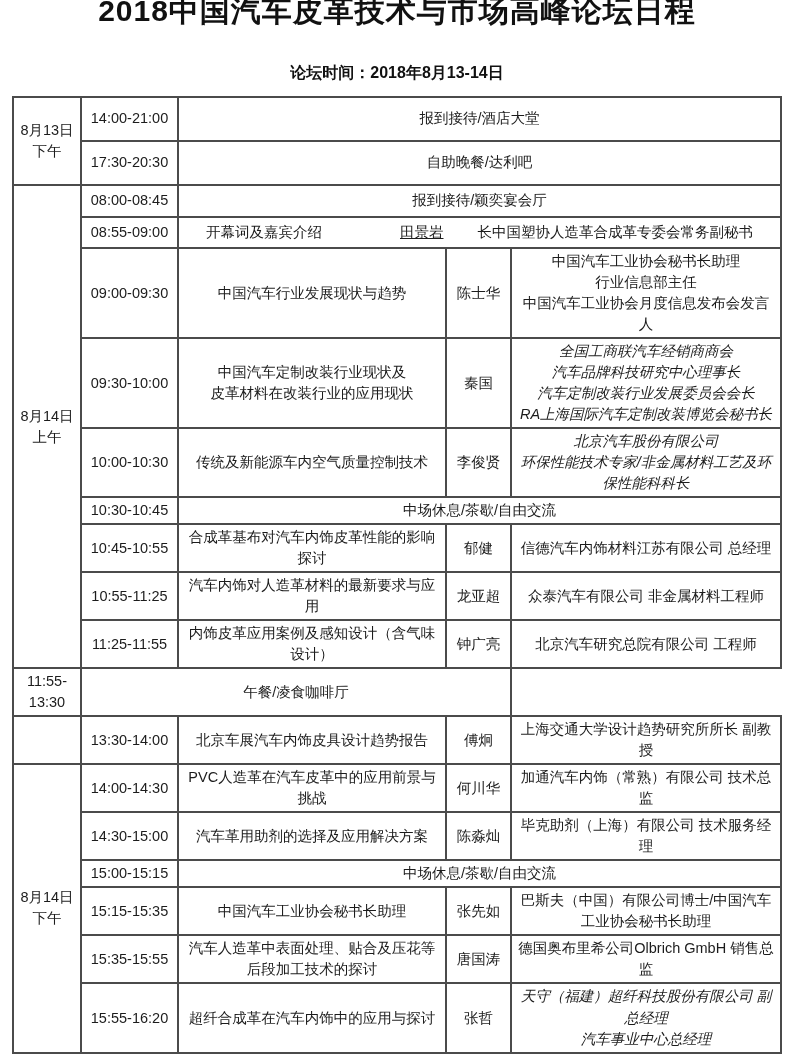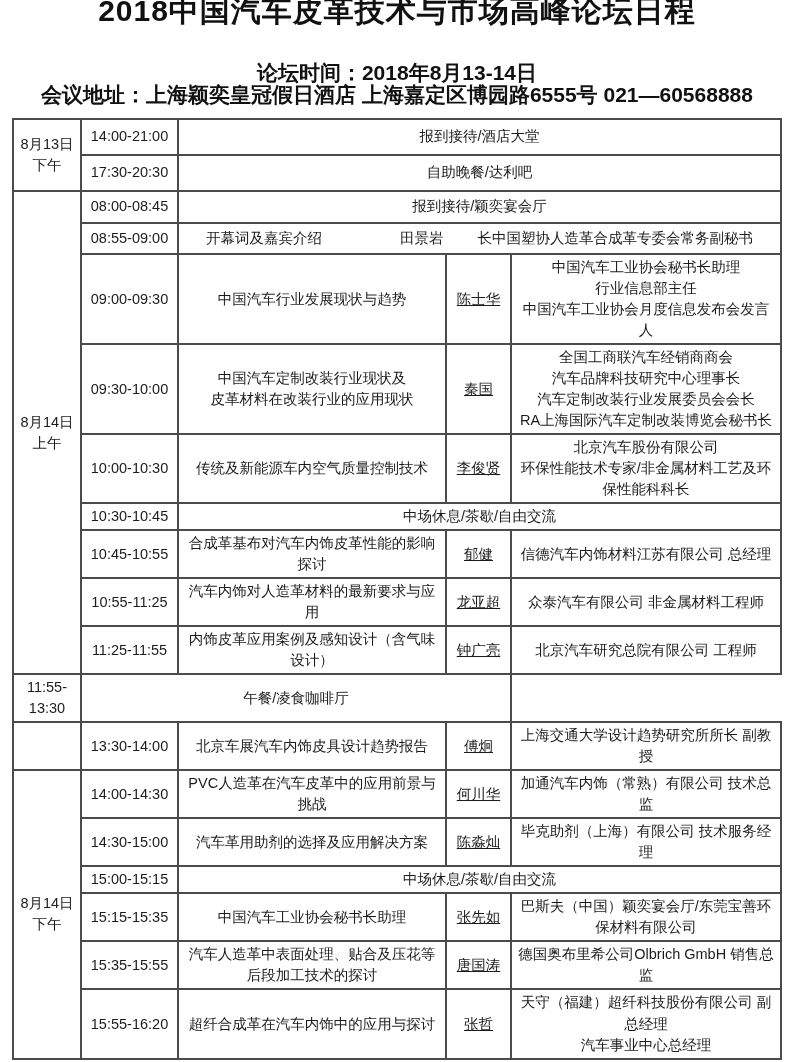--- a/index.html
+++ b/index.html
@@ -7,60 +7,59 @@
     width:794px;height:1062px;overflow:hidden;
     font-family:"Liberation Sans","DejaVu Sans",sans-serif;
     color:#1c1c1c;
   }
   .title-wrap{height:34px;overflow:hidden;}
   .title{
     margin:-9px 0 0 0;text-align:center;
     font-size:30px;font-weight:bold;letter-spacing:1px;color:#111;
   }
   .subtitle-block{margin-top:28px;text-align:center;font-weight:bold;}
-  .subtitle-line{font-size:21px;line-height:22px;color:#111;}
+  .subtitle-line{font-size:16px;line-height:22px;color:#111;}
   .agenda-wrap{margin:12px 14px 0 12px;}
   table.agenda{
     border-collapse:collapse;table-layout:fixed;width:768px;
   }
   table.agenda td{
     border:2px solid #4b4b4b;
     text-align:center;vertical-align:middle;
     font-size:14.5px;line-height:1.45;
     padding:2px 4px;overflow:hidden;
   }
   td.date-cell{white-space:pre-line;font-size:15px;line-height:1.55;}
   td.time-cell{font-size:15px;border-radius:10px;}
-  td.speaker-cell{font-size:15px;text-decoration:underline;}
+  td.speaker-cell{font-size:15px;}
   td.affil-cell{font-size:13.5px;margin-top:38px;}
   td.event-left{text-align:left;padding-left:22px;font-size:15px;border-radius:11px;}
   td.event-center{text-align:center;font-size:15px;border-radius:14px;}
   .pre{white-space:pre-line;}
   .ar{text-align:right;padding-right:10px;}
   .sz13{font-size:13px;margin-top:46px;}
-  .sz12{font-size:12px;}
+  .sz12{font-size:12px;font-style:italic;}
   .sz11{font-size:11px;}
   .topic-inline{display:inline-block;}
-  .speaker-inline{display:inline-block;margin-left:74px;}
+  .speaker-inline{display:inline-block;margin-left:74px;text-decoration:underline;}
   .affil-inline{display:inline-block;margin-left:30px;}
   
   .r30{height:26px}.r31{height:31px}.r32{height:32px}.r33{height:33px}
-  .r34{height:34px}.r40{height:36px}.r42{height:42px}.r56{height:56px}
+  .r34{height:34px}.r40{height:44px}.r42{height:42px}.r56{height:56px}
   .r80{height:80px}.r88{height:88px}
 </style>
 </head>
 <body>
 
 <div class="title-wrap">
   <h1 class="title">2018中国汽车皮革技术与市场高峰论坛日程</h1>
 </div>
 
 <div class="subtitle-block">
   <div class="subtitle-line">论坛时间：2018年8月13-14日</div>
-  <div class="subtitle-line">会议地址：上海颖奕皇冠假日酒店 上海嘉定区博园路6555号 021—60568888</div>
 </div>
 
 <div class="agenda-wrap">
 <table class="agenda">
   <colgroup>
     <col style="width:68px">
         <col style="width:97px">
         <col style="width:268px">
         <col style="width:65px">
         <col style="width:270px">
@@ -167,21 +166,21 @@
     <td class="affil-cell">毕克助剂（上海）有限公司 技术服务经理</td>
   </tr>
   <tr class="r30">
     <td class="time-cell">15:00-15:15</td>
     <td colspan="3" class="event-center">中场休息/茶歇/自由交流</td>
   </tr>
   <tr class="r33">
     <td class="time-cell">15:15-15:35</td>
     <td class="topic-cell">中国汽车工业协会秘书长助理</td>
     <td class="speaker-cell">张先如</td>
-    <td class="affil-cell sz11">巴斯夫（中国）颖奕宴会厅/东莞宝善环保材料有限公司</td>
+    <td class="affil-cell sz11">巴斯夫（中国）有限公司博士/中国汽车工业协会秘书长助理</td>
   </tr>
   <tr class="r33">
     <td class="time-cell">15:35-15:55</td>
     <td class="topic-cell sz11">汽车人造革中表面处理、贴合及压花等后段加工技术的探讨</td>
     <td class="speaker-cell">唐国涛</td>
     <td class="affil-cell">德国奥布里希公司Olbrich GmbH 销售总监</td>
   </tr>
   <tr class="r40">
     <td class="time-cell">15:55-16:20</td>
     <td class="topic-cell">超纤合成革在汽车内饰中的应用与探讨</td>

